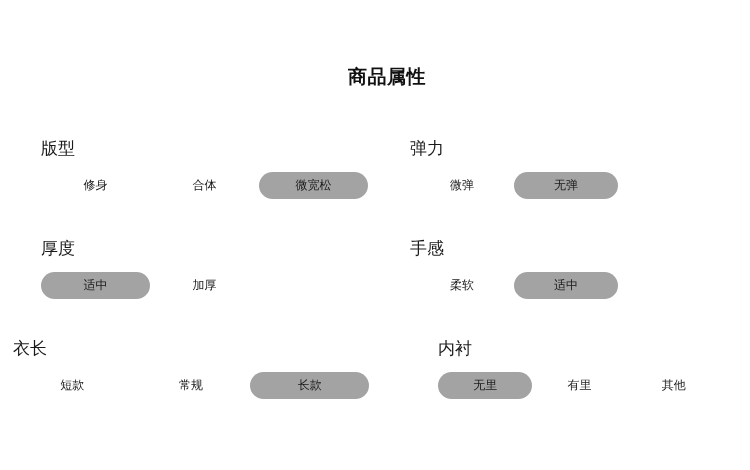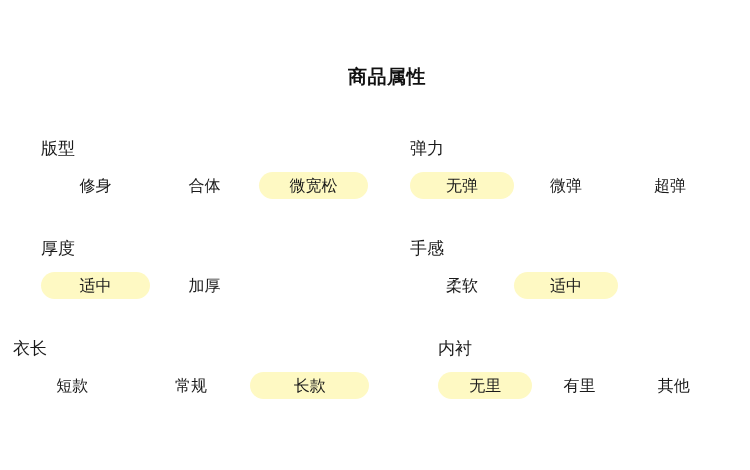--- a/index.html
+++ b/index.html
@@ -75,34 +75,34 @@
     grid-template-columns: repeat(3, 1fr);
     align-items: center;
     height: 27px;
   }
 
   .option {
     display: flex;
     align-items: center;
     justify-content: center;
     height: 27px;
-    font-size: 16px;
+    font-size: 12px;
     line-height: 27px;
     color: #1a1a1a;
     white-space: nowrap;
     border-radius: 14px;
     background: transparent;
     padding: 0 6px;
     box-sizing: border-box;
     cursor: pointer;
     user-select: none;
   }
 
   .option.selected {
-    background: #fef9c3;
+    background: #a3a3a3;
   }
 </style>
 </head>
 <body>
 
 <div class="page">
 
   <div class="page-title">商品属性</div>
 
   <div class="attr-grid">
@@ -110,23 +110,22 @@
         <div class="group-label">版型</div>
         <div class="options-row">
           <div class="option">修身</div>
           <div class="option">合体</div>
           <div class="option selected">微宽松</div>
         </div>
       </div>
       <div class="attr-group col-right">
         <div class="group-label">弹力</div>
         <div class="options-row">
+          <div class="option">微弹</div>
           <div class="option selected">无弹</div>
-          <div class="option">微弹</div>
-          <div class="option">超弹</div>
         </div>
       </div>
       <div class="attr-group col-left">
         <div class="group-label">厚度</div>
         <div class="options-row">
           <div class="option selected">适中</div>
           <div class="option">加厚</div>
         </div>
       </div>
       <div class="attr-group col-right">

